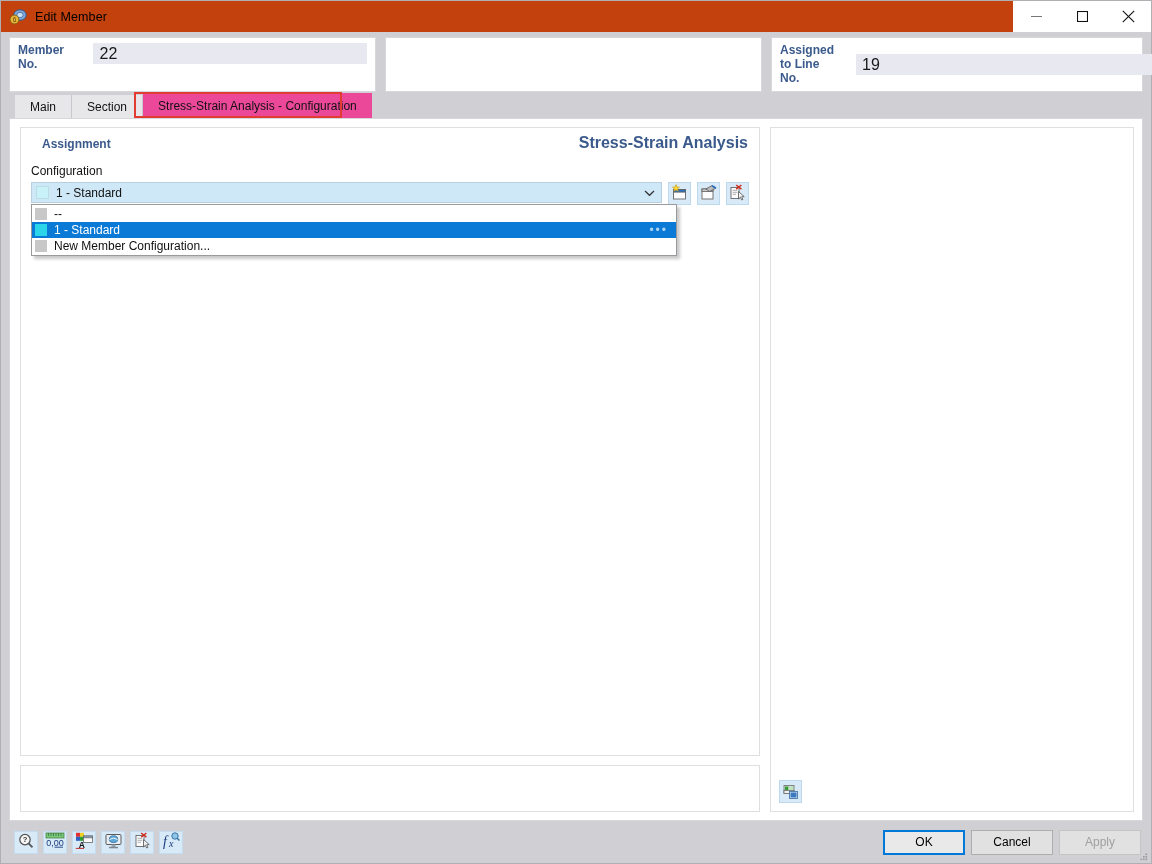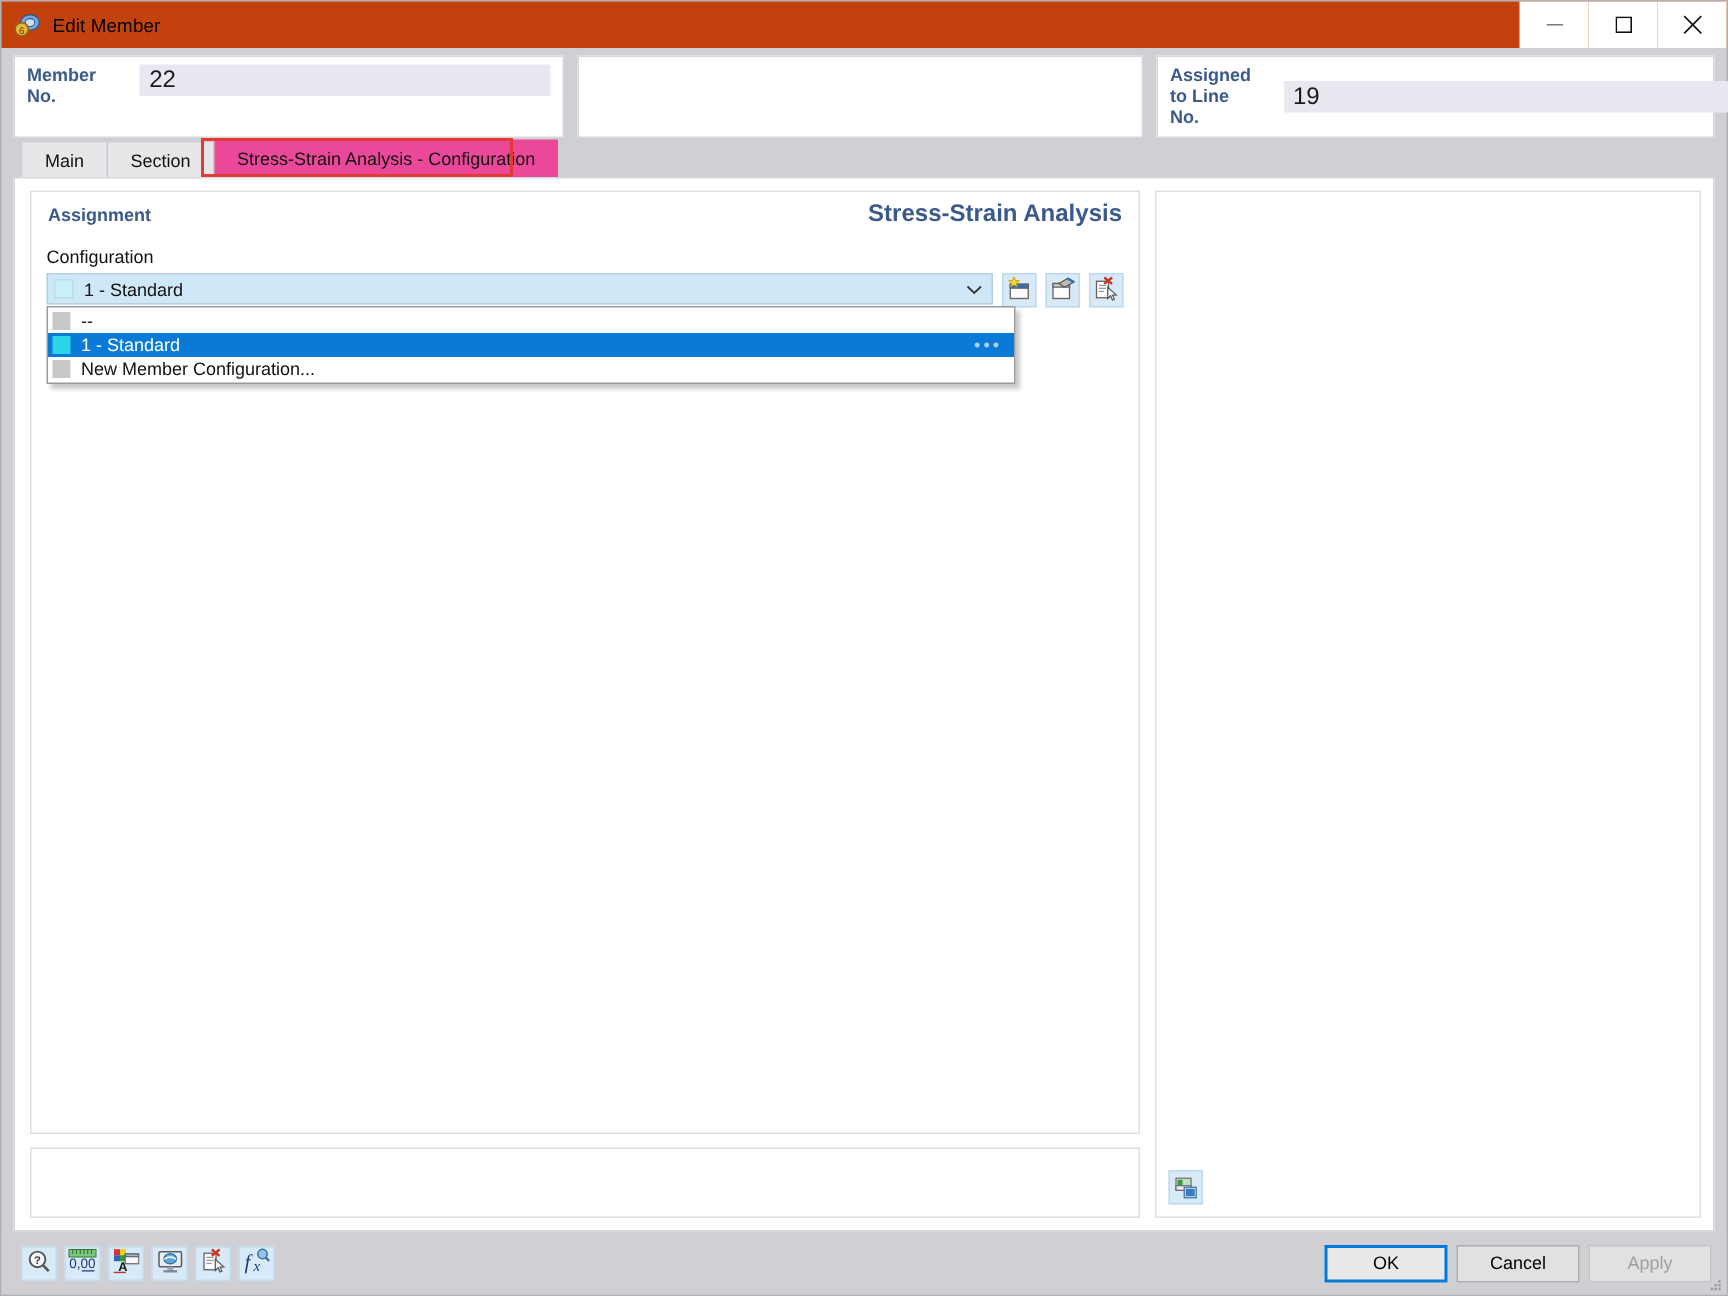--- a/index.html
+++ b/index.html
@@ -189,20 +189,21 @@
   .section-head {
     display: flex;
     justify-content: space-between;
     align-items: baseline;
     padding: 2px 1px 0 1px;
   }
   .section-title {
     color: #3b5a8c;
     font-weight: bold;
     font-size: 12px;
+    margin-left: 10px;
   }
   .section-title-right {
     color: #3b5a8c;
     font-weight: bold;
     font-size: 16px;
   }
   .field-label {
     font-size: 12px;
     color: #111;
     margin-top: 12px;

